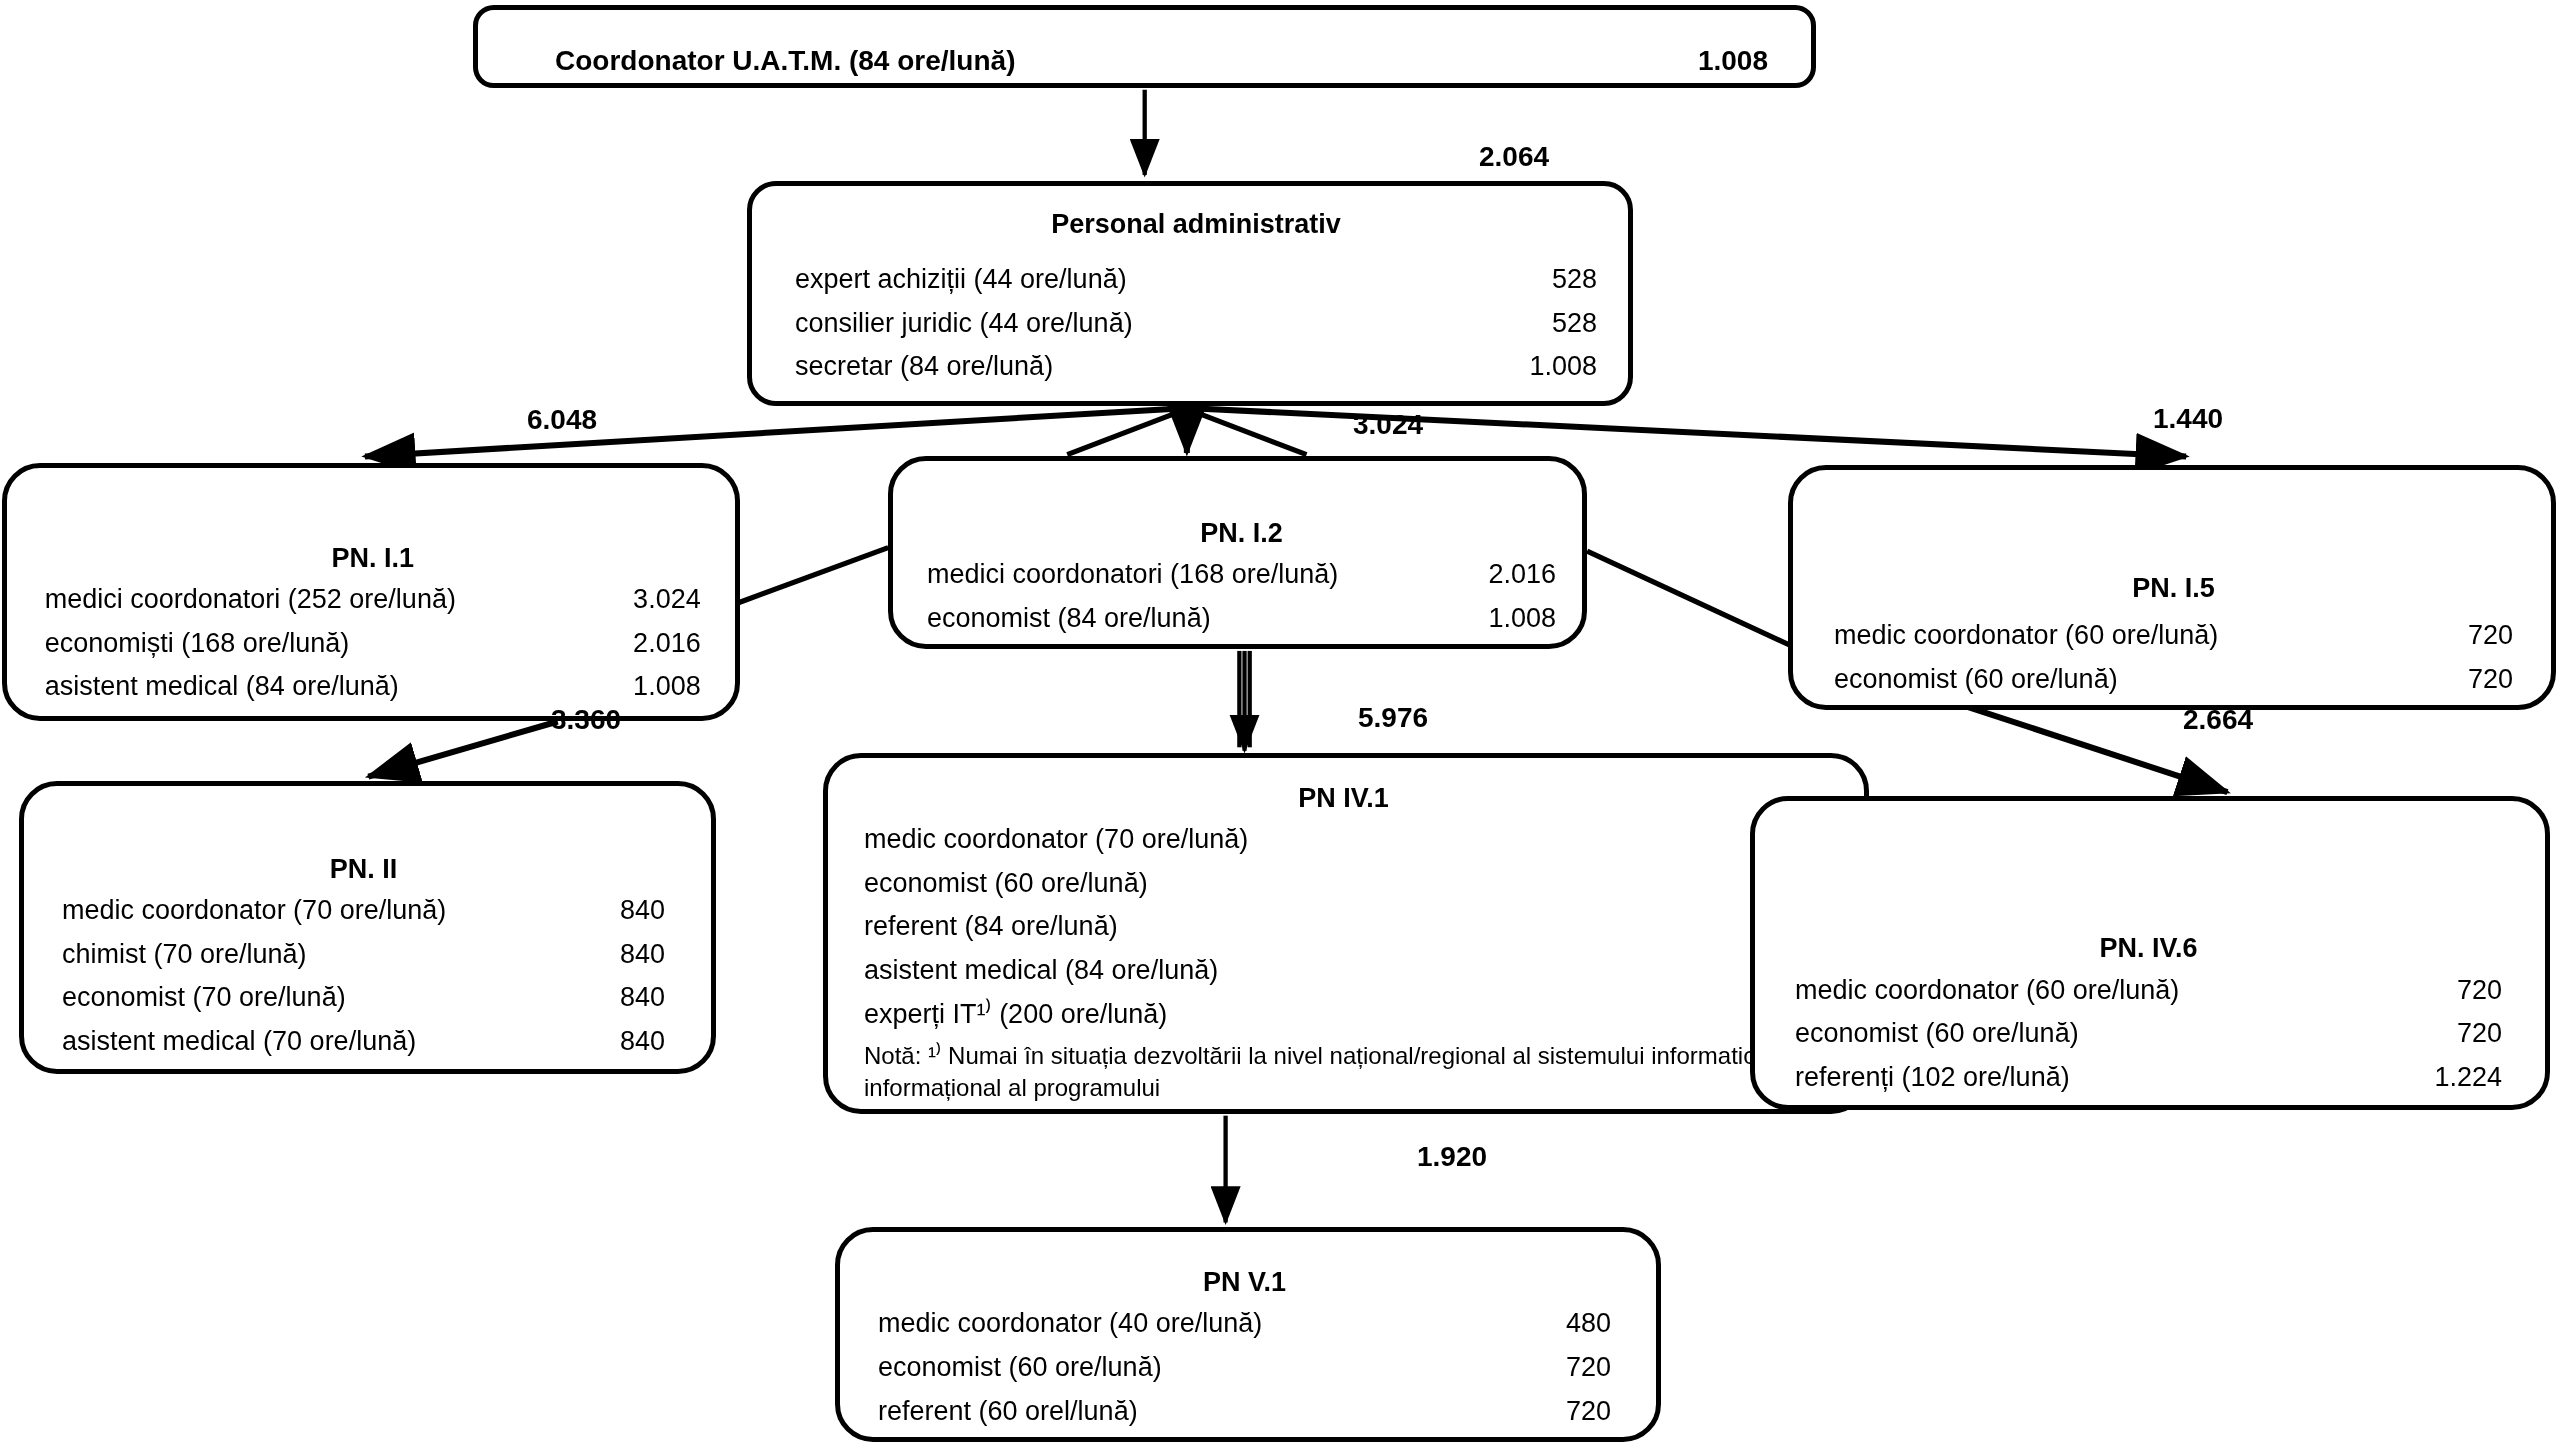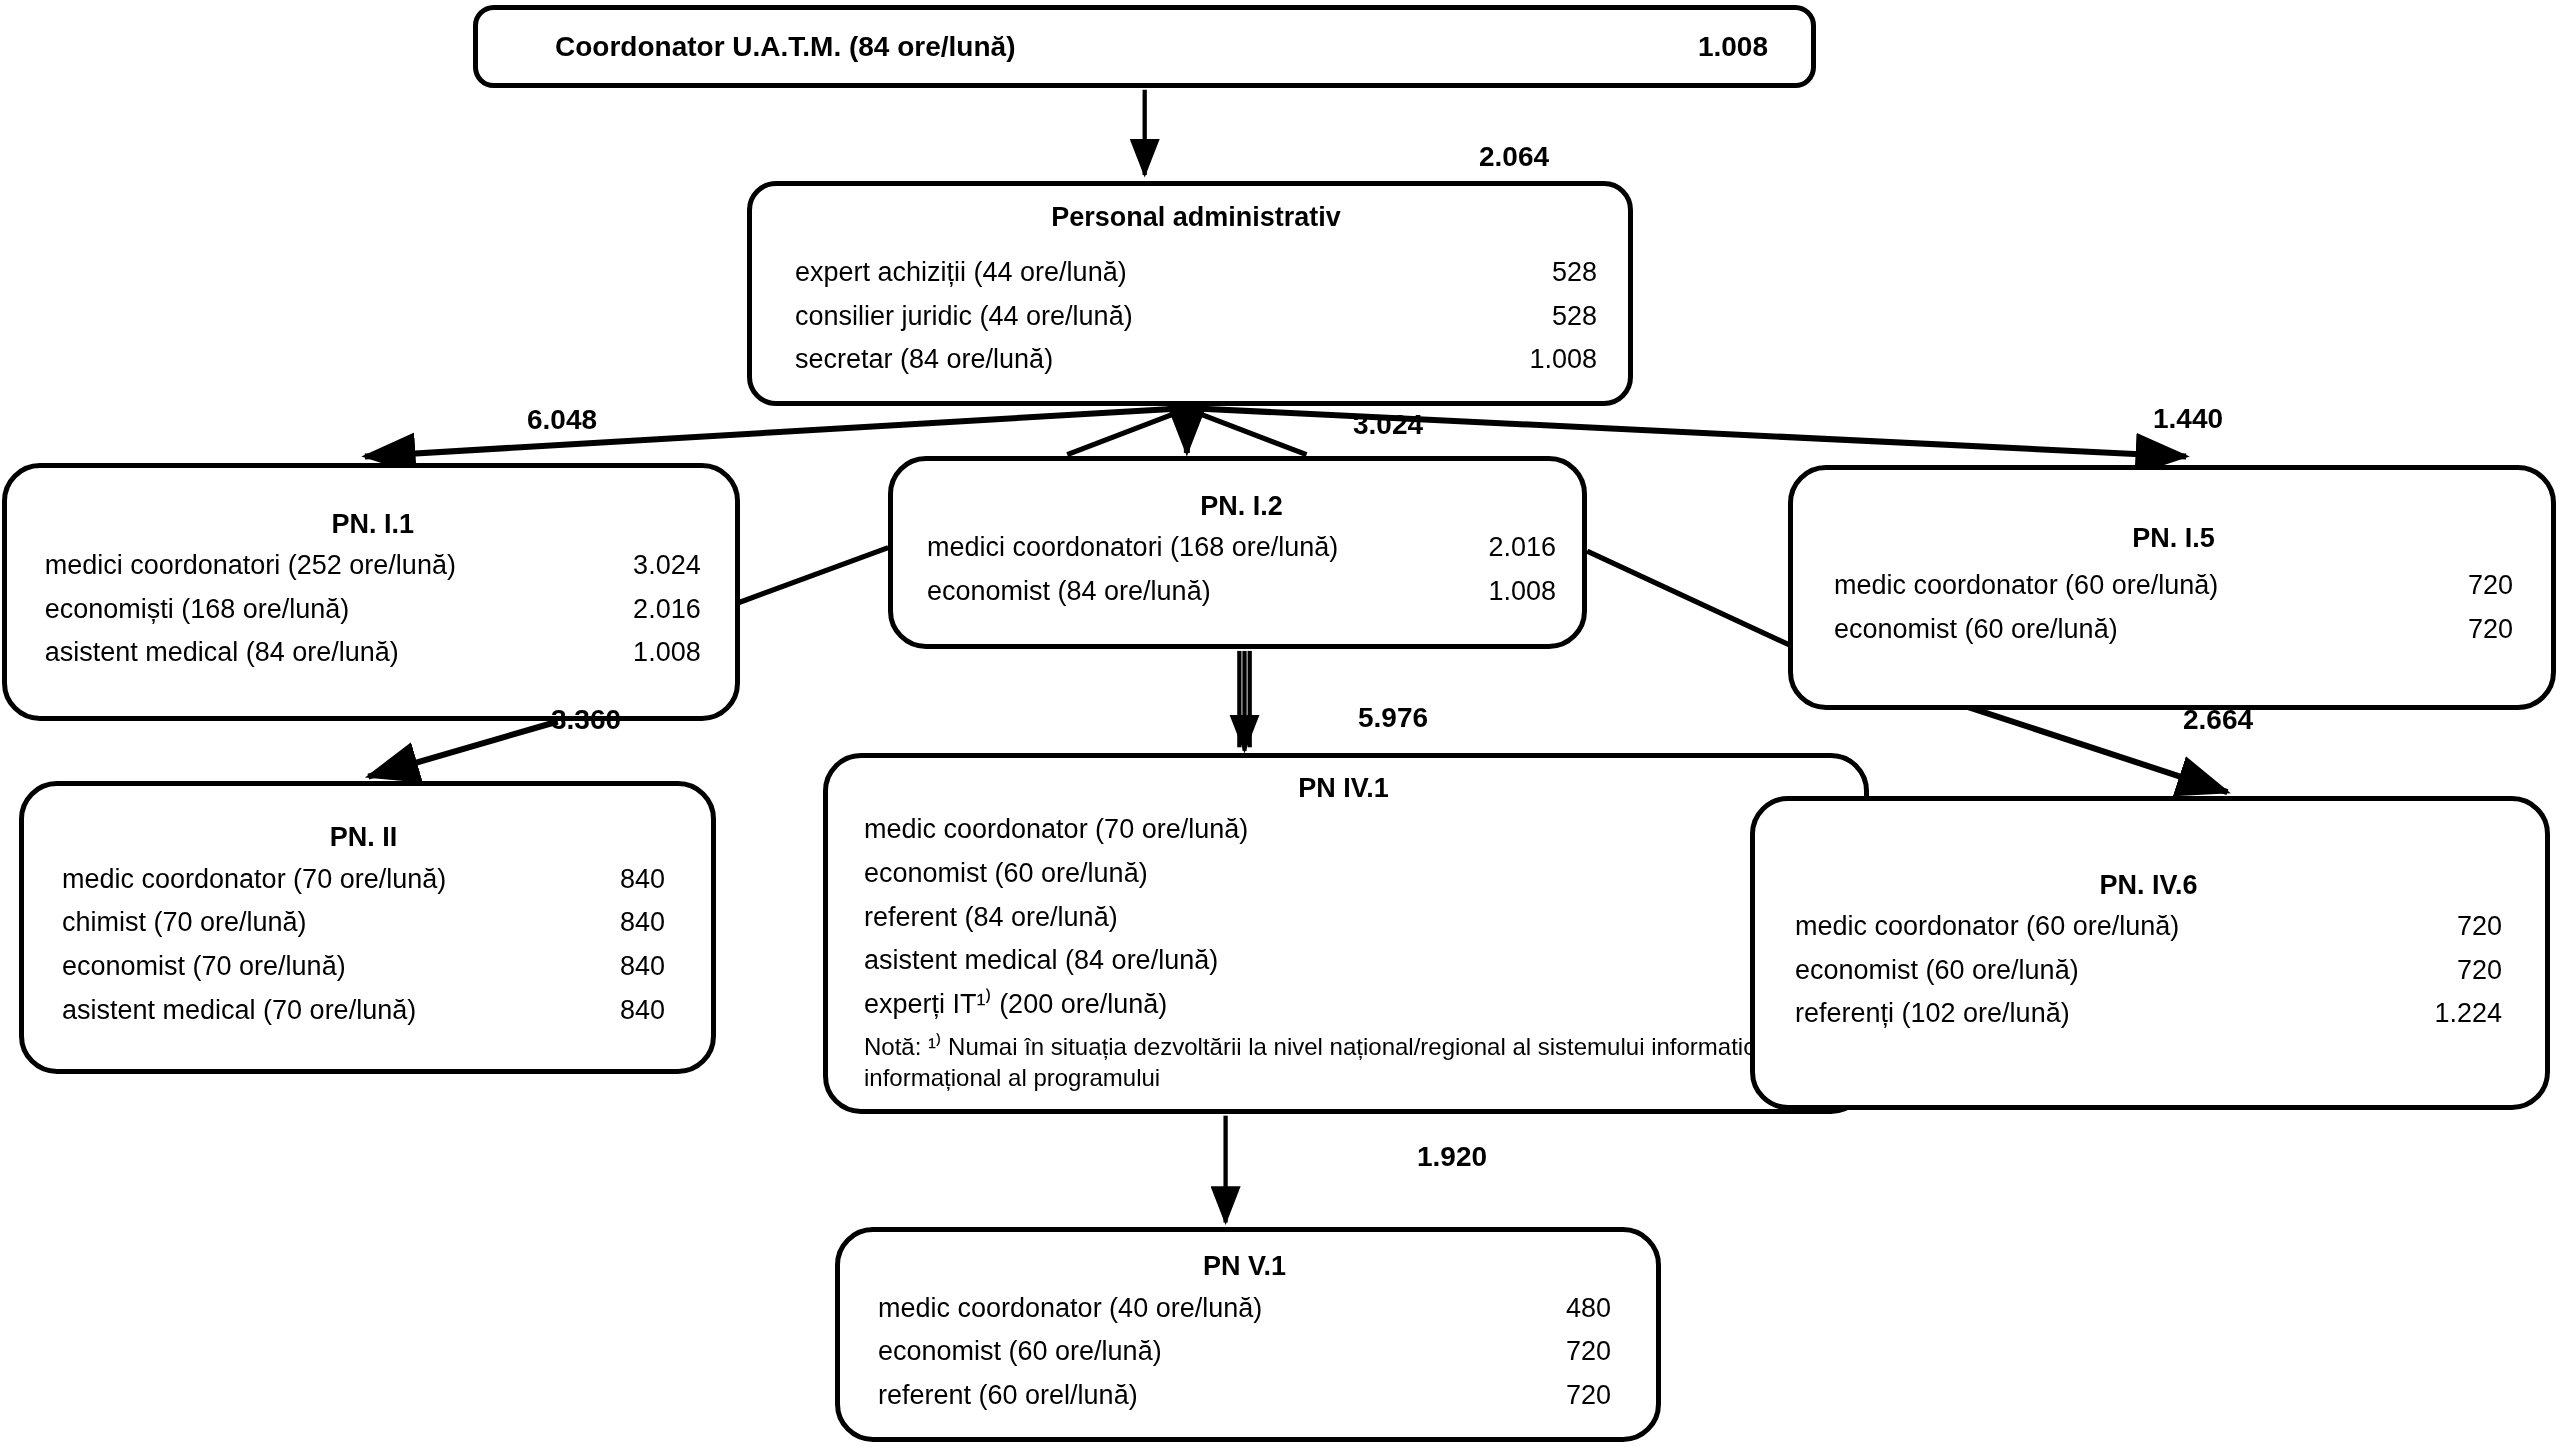--- a/index.html
+++ b/index.html
@@ -27,21 +27,21 @@
     pointer-events: none;
   }
   .node-box {
     position: absolute;
     box-sizing: border-box;
     border: 5.2px solid #000000;
     border-radius: 38px;
     background: #ffffff;
     display: flex;
     flex-direction: column;
-    justify-content: center;
+    justify-content: flex-end;
   }
   .node-title {
     text-align: center;
     font-weight: bold;
     font-size: 27px;
     line-height: 1.18;
     margin-bottom: 3.4px;
   }
   .rowlist {
     display: flex;

